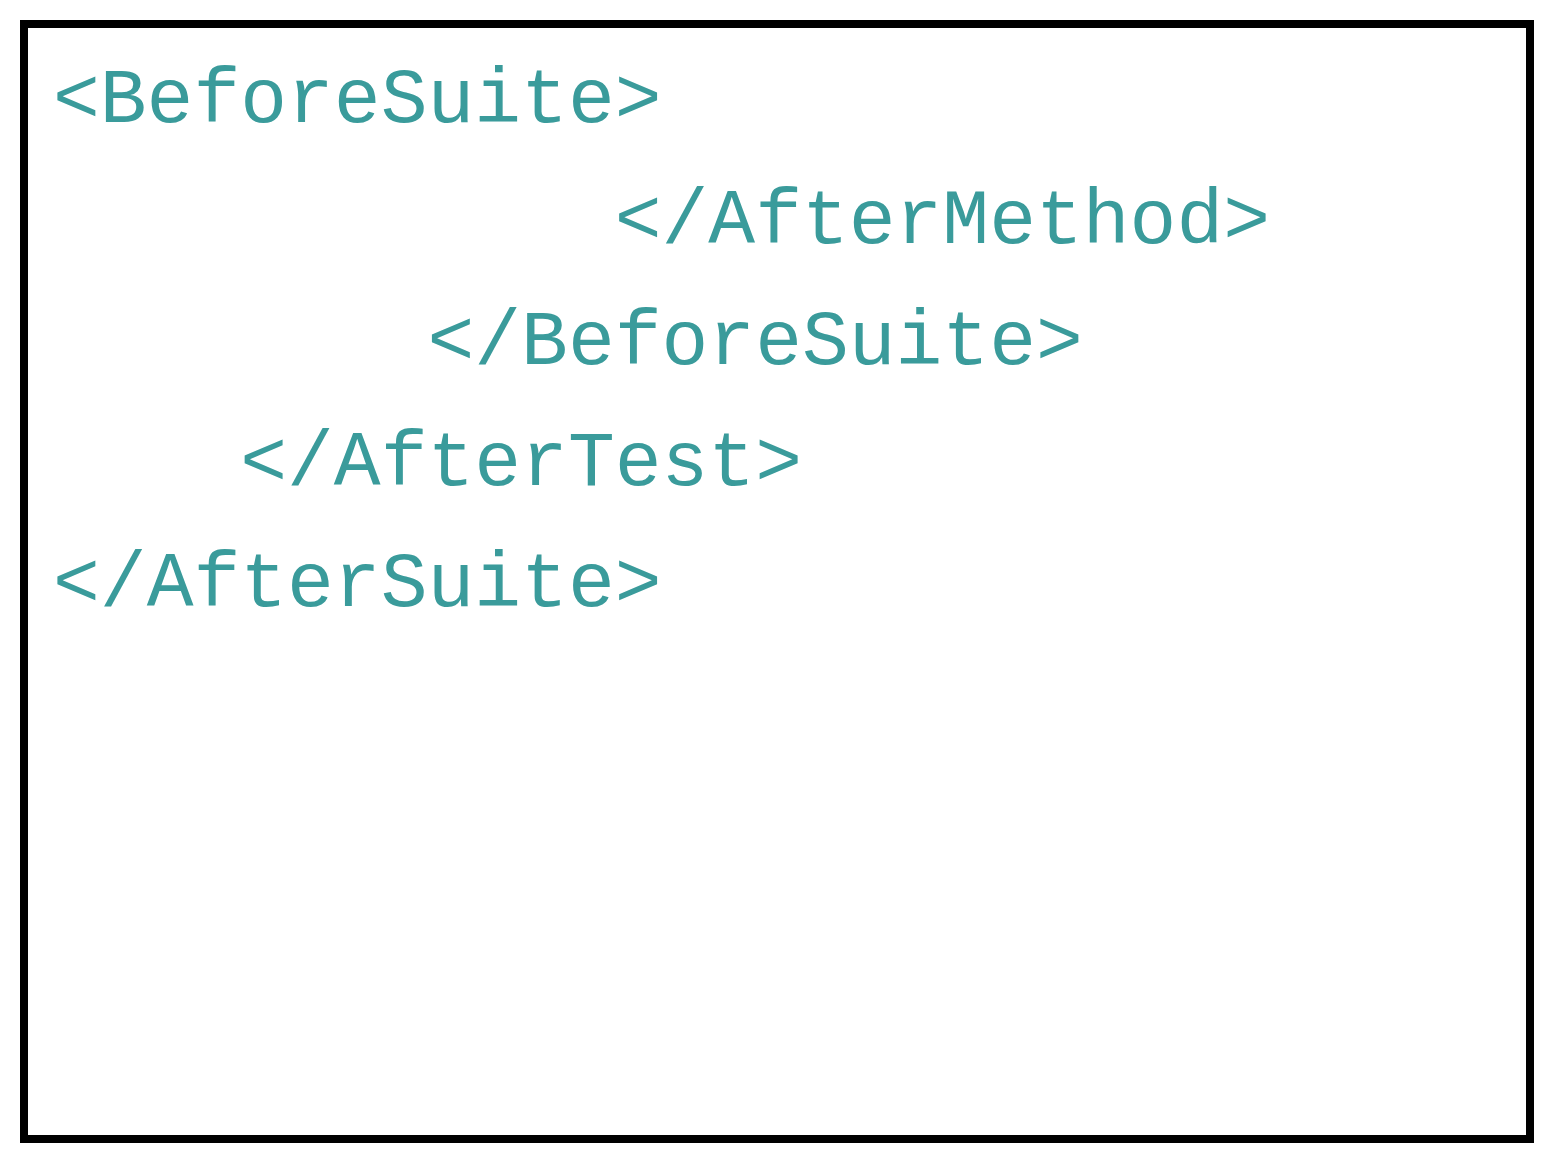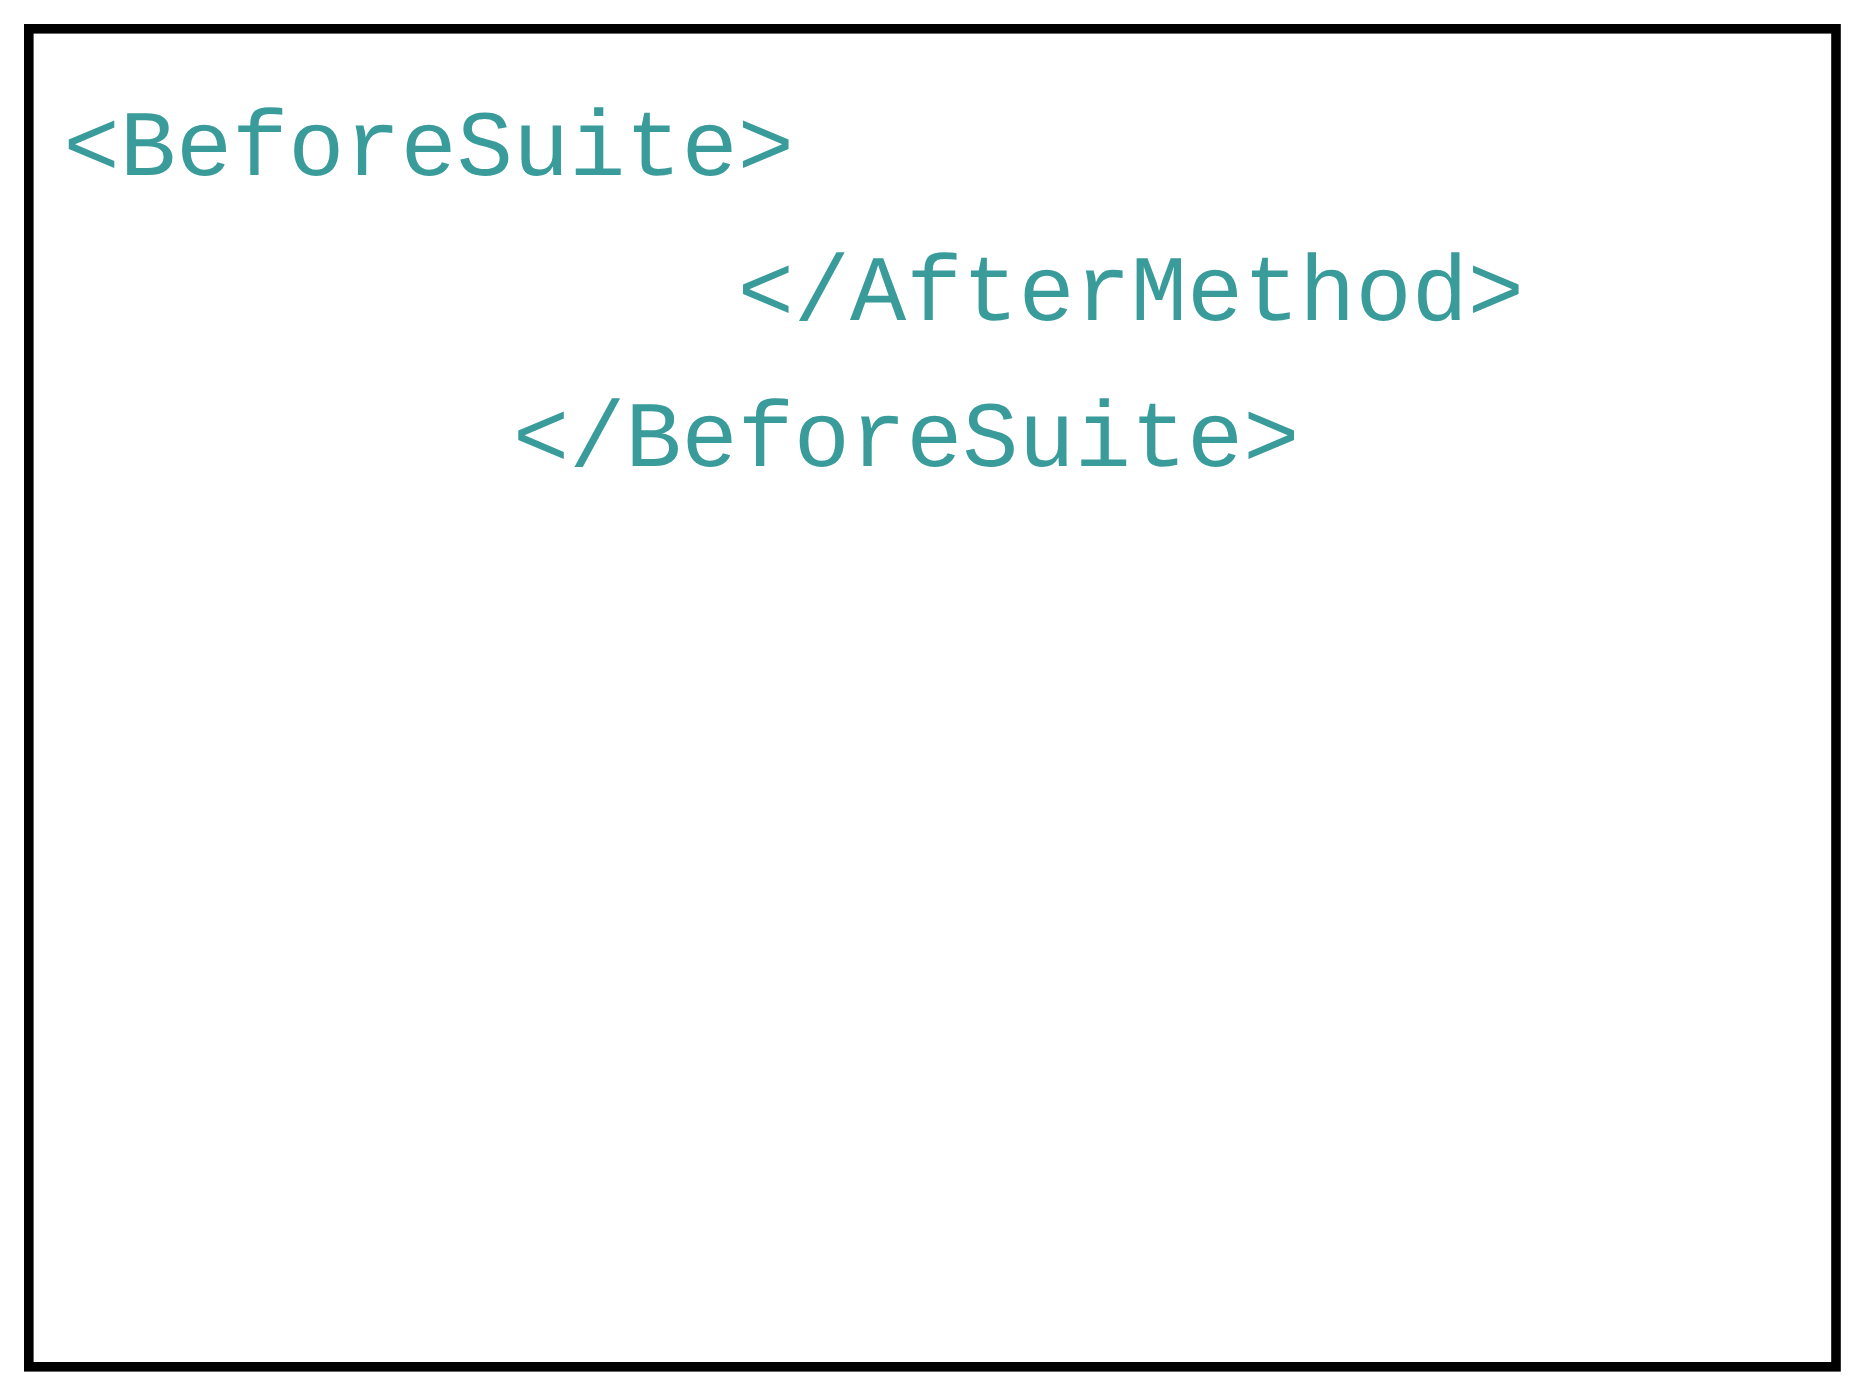--- a/index.html
+++ b/index.html
@@ -9,21 +9,21 @@
     }
     body {
       background: #ffffff;
       width: 1554px;
       height: 1163px;
       padding: 20px;
     }
     .code-box {
       border: 8px solid #000000;
       background: #ffffff;
-      padding: 38px 25px;
+      padding: 13px 25px;
       width: 100%;
       height: 100%;
     }
     .line {
       font-family: 'Consolas', 'Courier New', monospace;
       font-size: 78px;
       line-height: 1.55;
       white-space: pre;
       color: #3a9b9b;
       letter-spacing: 0px;
@@ -36,13 +36,15 @@
       color: #3a9b9b;
     }
   </style>
 </head>
 <body>
 
 <div class="code-box">
   <div class="line"><span class="bracket">&lt;</span><span class="tag-name">BeforeSuite</span><span class="bracket">&gt;</span></div>
   <div class="line"><span>    </span><span>    </span><span>    </span><span class="bracket">&lt;/</span><span class="tag-name">AfterMethod</span><span class="bracket">&gt;</span></div>
   <div class="line"><span>    </span><span>    </span><span class="bracket">&lt;/</span><span class="tag-name">BeforeSuite</span><span class="bracket">&gt;</span></div>
+  <div class="line"><span>    </span><span class="bracket">&lt;/</span><span class="tag-name">AfterTest</span><span class="bracket">&gt;</span></div>
+  <div class="line"><span class="bracket">&lt;/</span><span class="tag-name">AfterSuite</span><span class="bracket">&gt;</span></div>
 </div>
 
 </body></html>

